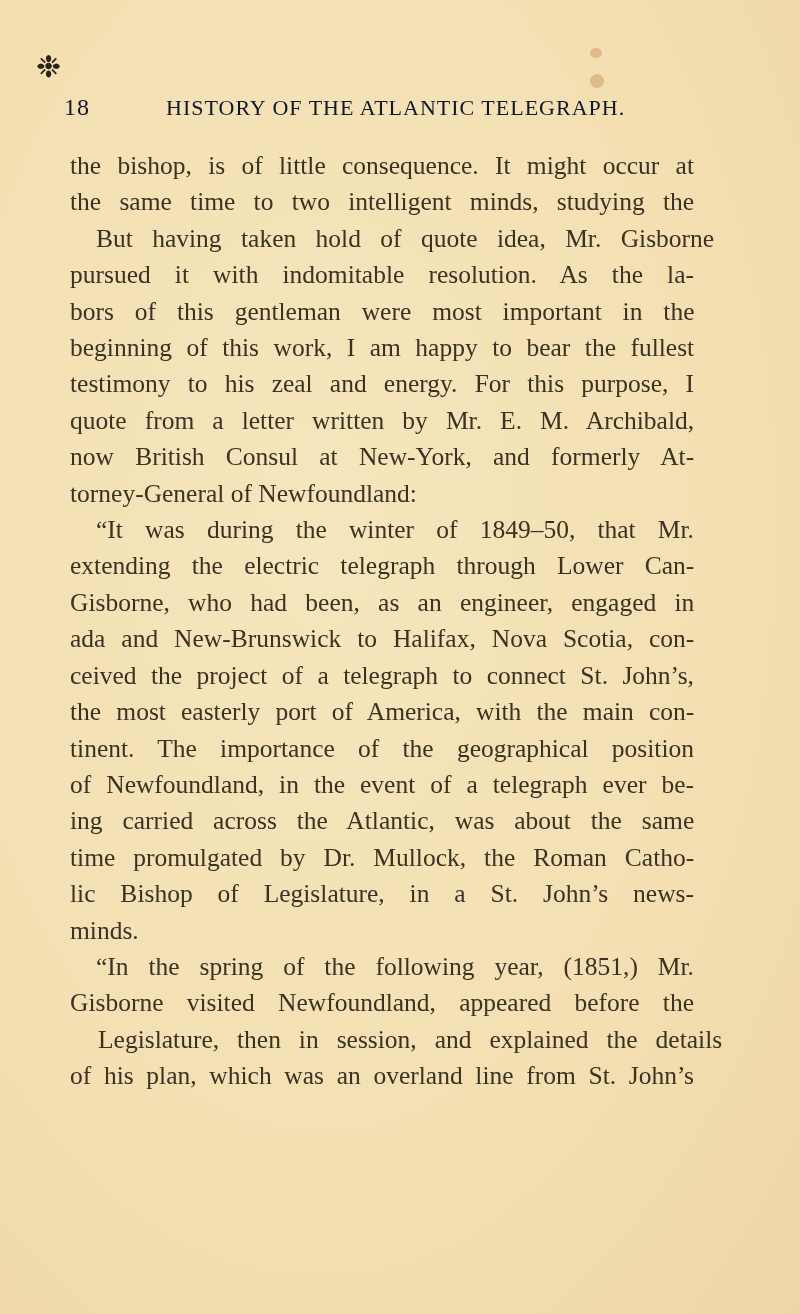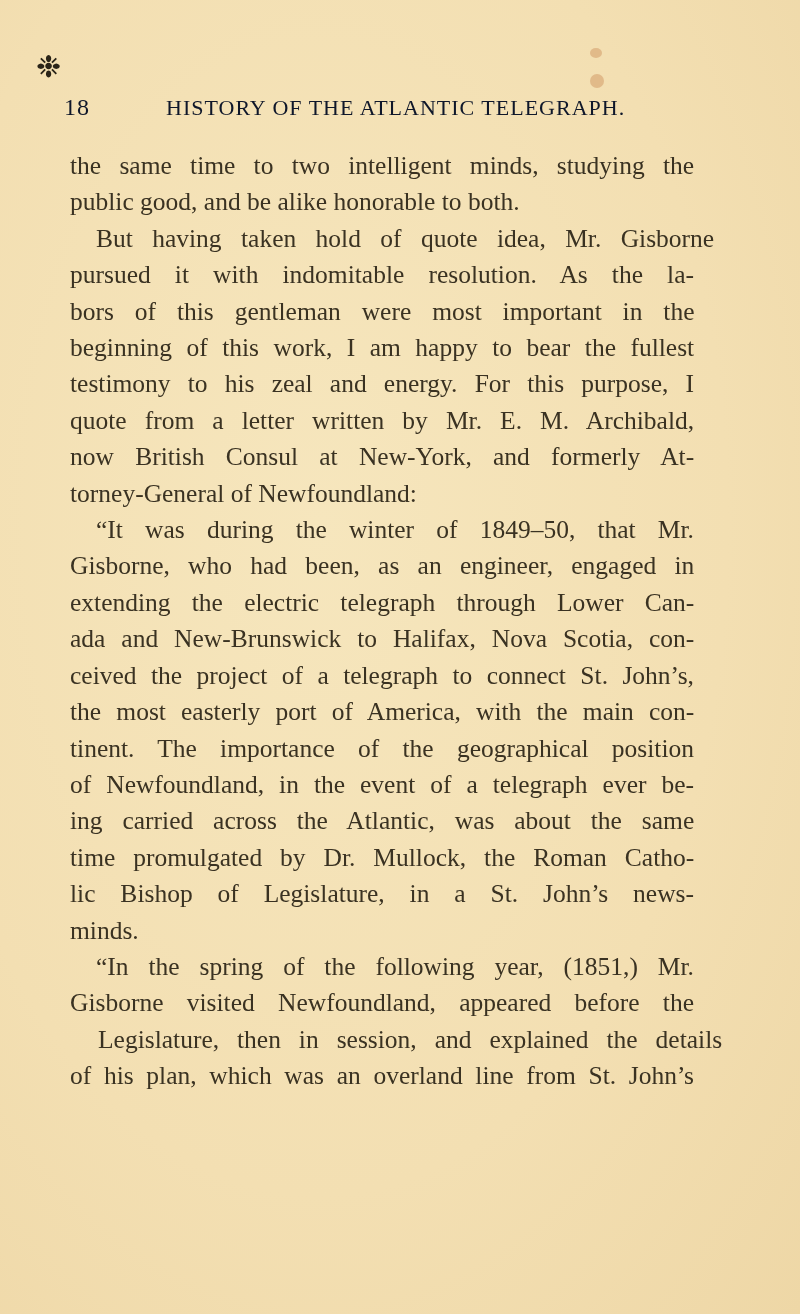--- a/index.html
+++ b/index.html
@@ -37,33 +37,33 @@
 
 <div class="ornament">❉</div>
 <div class="stain" style="left:590px;top:48px;width:12px;height:10px;"></div>
 <div class="stain" style="left:590px;top:74px;width:14px;height:14px;"></div>
 
 <div class="header">
   <span class="pagenum">18</span><span>HISTORY OF THE ATLANTIC TELEGRAPH.</span>
 </div>
 
 <div class="body" id="body">
+    <span class="line" style="display: block; word-spacing: 8.9px;">the bishop, is of little consequence.  It might occur at</span>
     <span class="line" style="display: block; word-spacing: 11.875px;">the same time to two intelligent minds, studying the</span>
-    <span class="line last">public good, and be alike honorable to both.</span>
     <span class="line indent" style="display: block; word-spacing: 13px;">But having taken hold of quote idea, Mr. Gisborne</span>
     <span class="line" style="display: block; word-spacing: 15.5px;">pursued it with indomitable resolution.  As the la-</span>
     <span class="line" style="display: block; word-spacing: 14.5px;">bors of this gentleman were most important in the</span>
     <span class="line" style="display: block; word-spacing: 8.1px;">beginning of this work, I am happy to bear the fullest</span>
     <span class="line" style="display: block; word-spacing: 9.7px;">testimony to his zeal and energy.  For this purpose, I</span>
     <span class="line" style="display: block; word-spacing: 11.6667px;">quote from a letter written by Mr. E. M. Archibald,</span>
     <span class="line" style="display: block; word-spacing: 14.8571px;">now British Consul at New-York, and formerly At-</span>
     <span class="line last">torney-General of Newfoundland:</span>
     <span class="line indent" style="display: block; word-spacing: 15.75px;">“It was during the winter of 1849–50, that Mr.</span>
+    <span class="line" style="display: block; word-spacing: 14.8333px;">extending the electric telegraph through Lower Can-</span>
     <span class="line" style="display: block; word-spacing: 11.875px;">Gisborne, who had been, as an engineer, engaged in</span>
-    <span class="line" style="display: block; word-spacing: 14.8333px;">extending the electric telegraph through Lower Can-</span>
     <span class="line" style="display: block; word-spacing: 9.57143px; font-family: Liberation Serif, serif;">ada and New-Brunswick to Halifax, Nova Scotia, con-</span>
     <span class="line" style="display: block; word-spacing: 8px;">ceived the project of a telegraph to connect St. John’s,</span>
     <span class="line" style="display: block; word-spacing: 8.77778px;">the most easterly port of America, with the main con-</span>
     <span class="line" style="display: block; word-spacing: 14.4286px;">tinent.  The importance of the geographical position</span>
     <span class="line" style="display: block; word-spacing: 8.55556px;">of Newfoundland, in the event of a telegraph ever be-</span>
     <span class="line" style="display: block; word-spacing: 13.5px;">ing carried across the Atlantic, was about the same</span>
     <span class="line" style="display: block; word-spacing: 11.5714px; font-family: Liberation Serif, serif;">time promulgated by Dr. Mullock, the Roman Catho-</span>
     <span class="line" style="display: block; word-spacing: 13.875px;">lic Bishop of Legislature, in a St. John’s news-</span>
     <span class="line last">minds.</span>
     <span class="line indent" style="display: block; word-spacing: 13.5px;">“In the spring of the following year, (1851,) Mr.</span>

